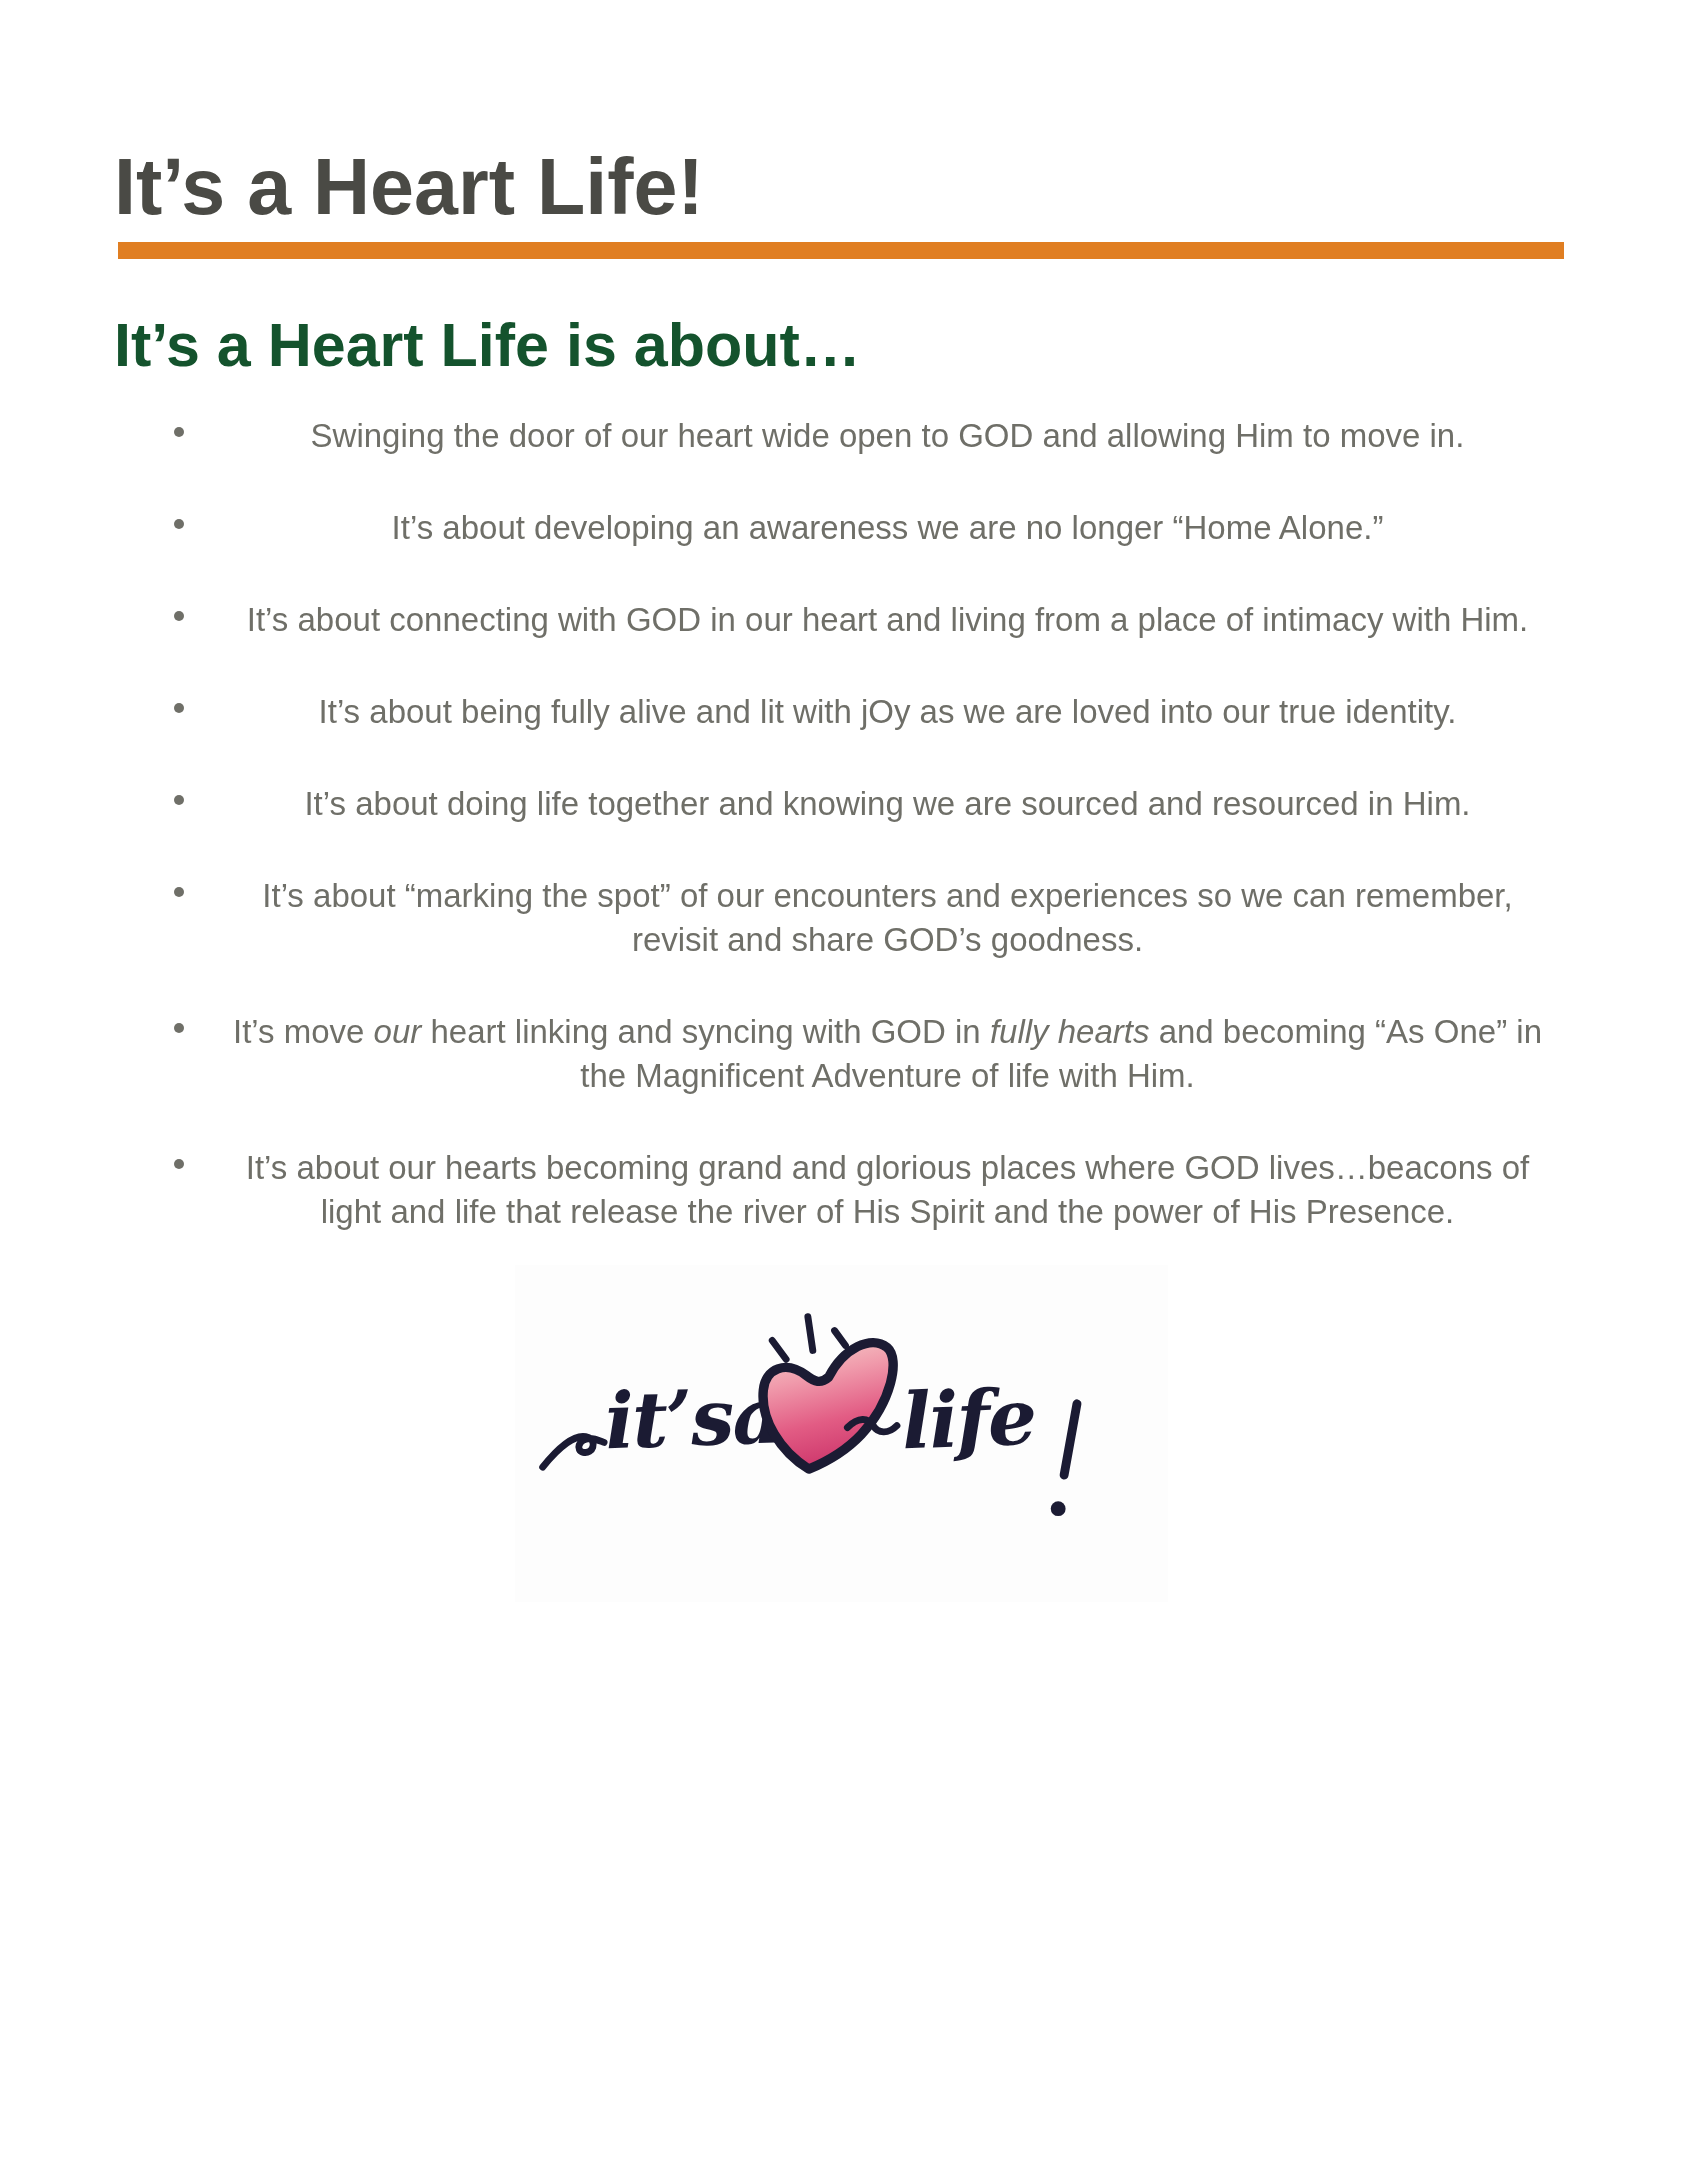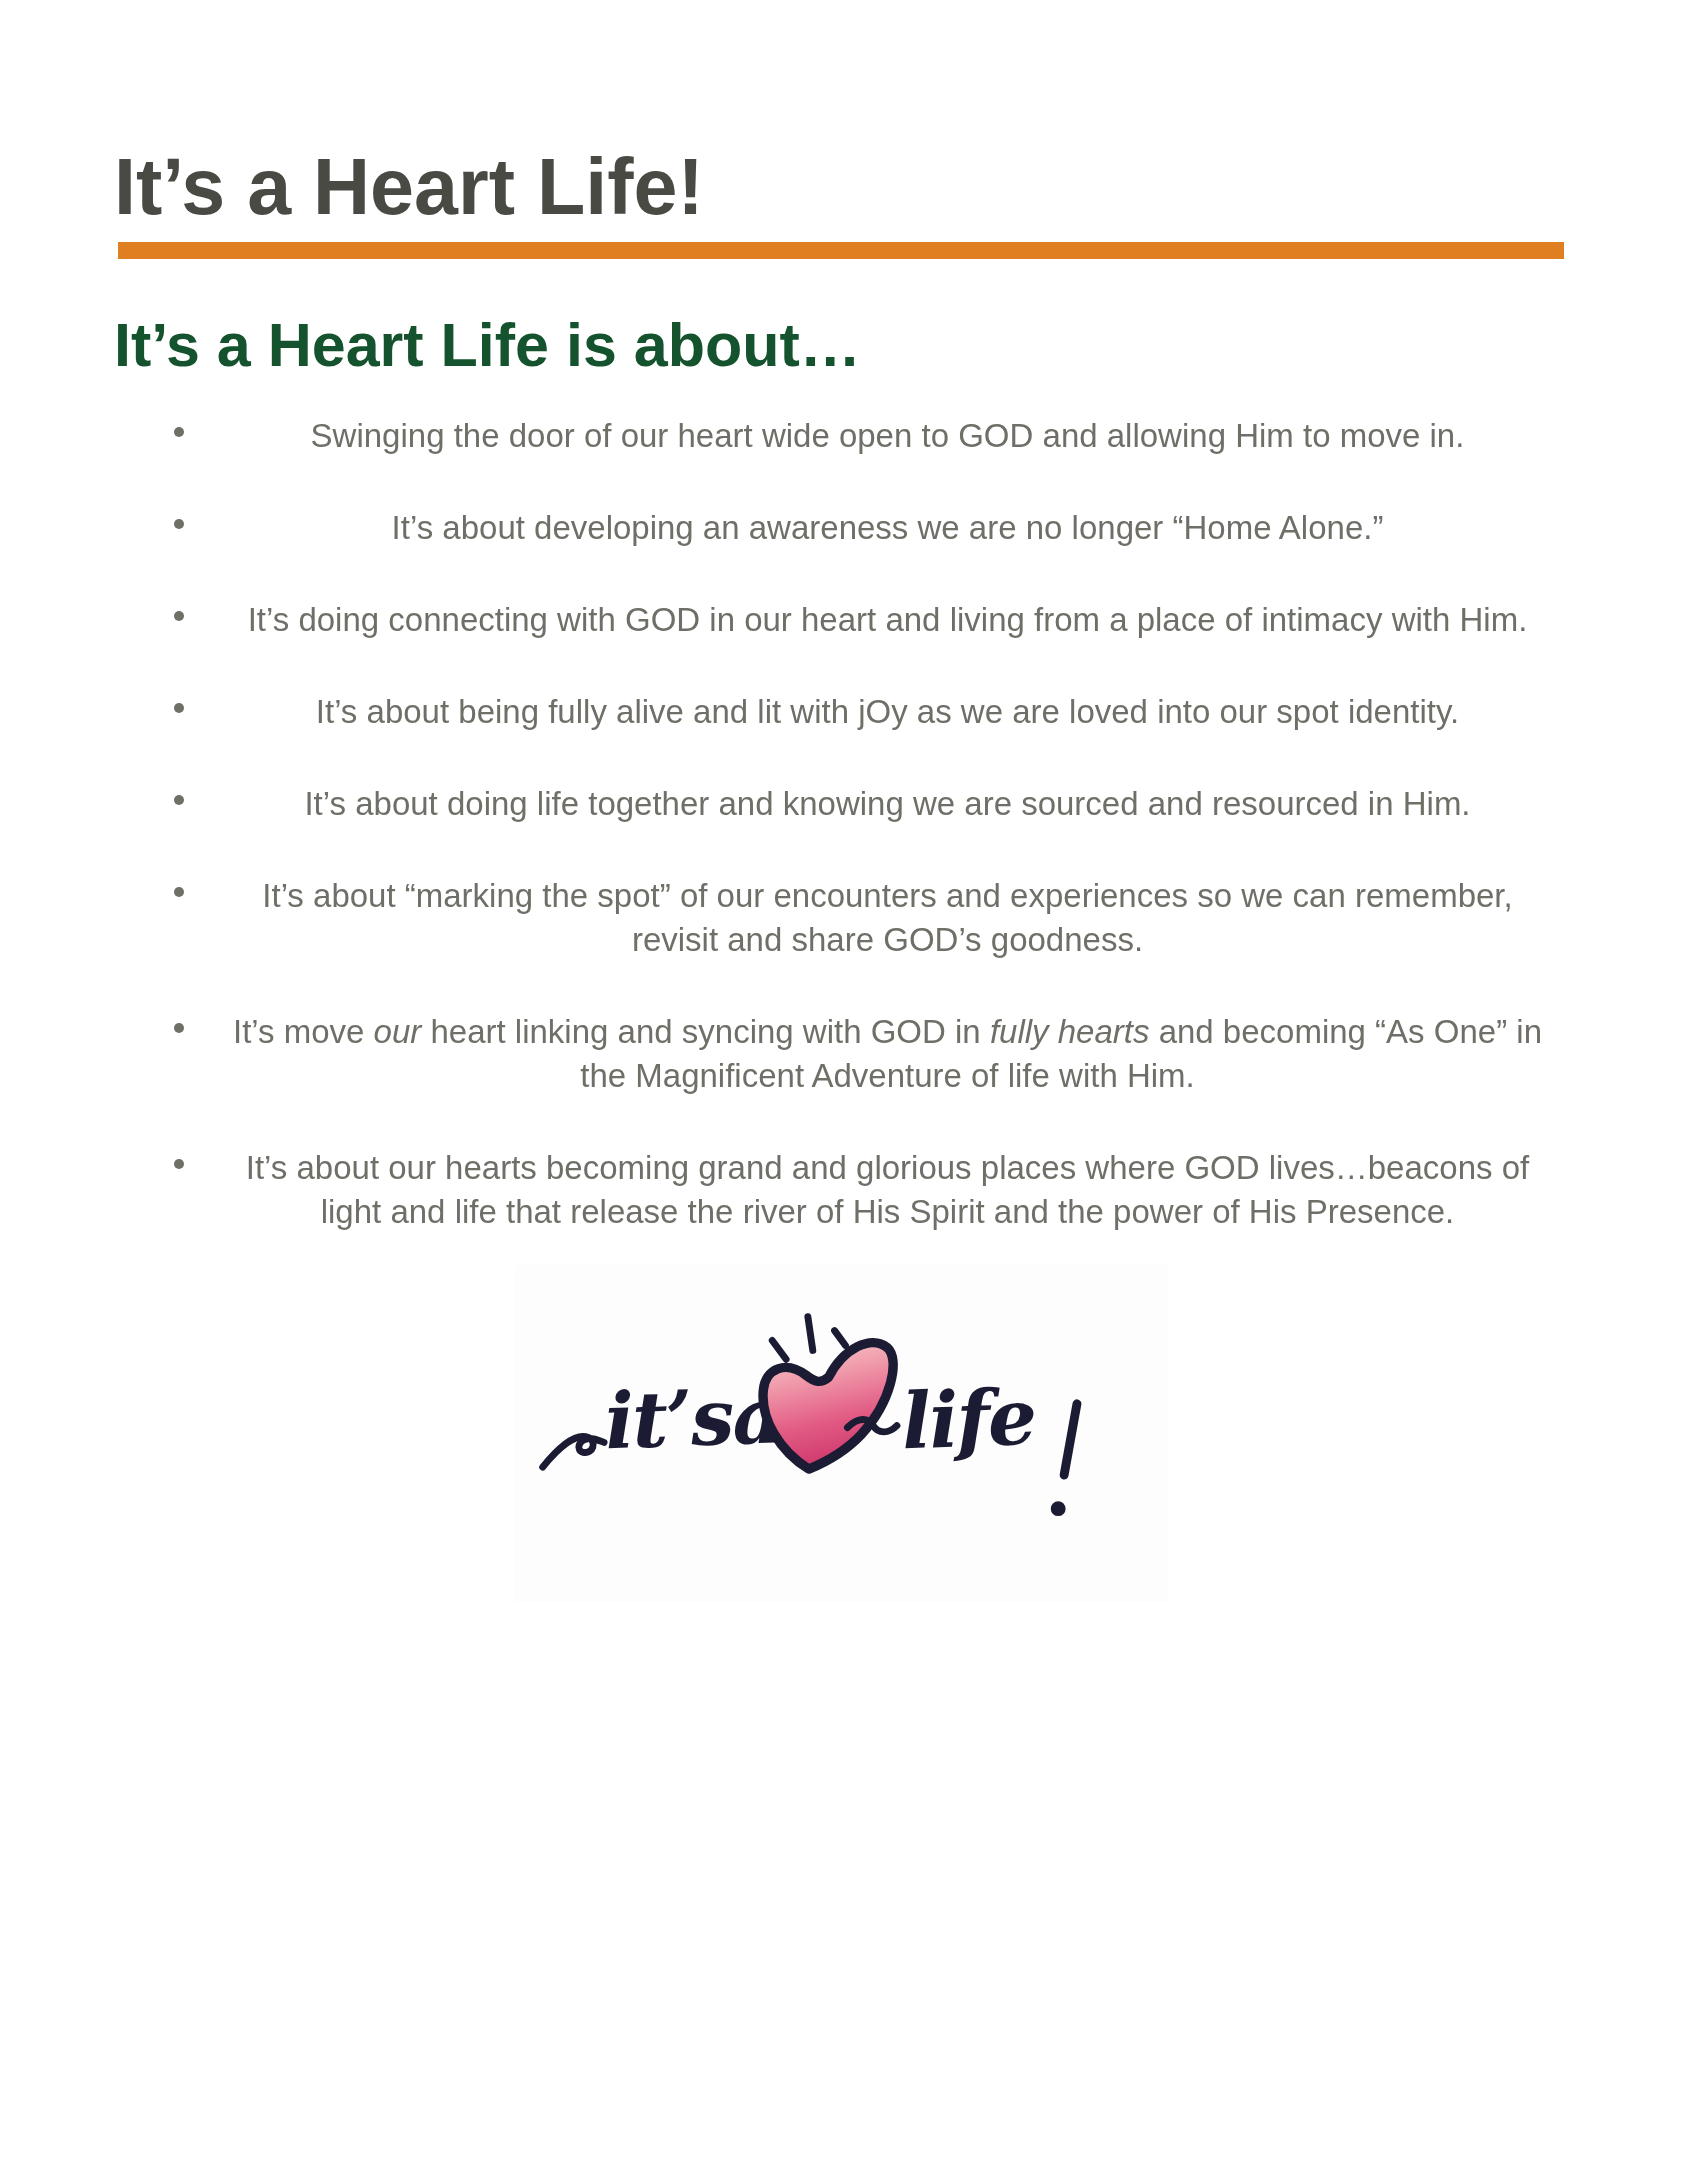--- a/index.html
+++ b/index.html
@@ -103,22 +103,22 @@
 
   <h1 class="title">It’s a Heart Life!</h1>
 
   <div class="title-rule"></div>
 
   <h2 class="section-heading">It’s a Heart Life is about…</h2>
 
   <ul class="bullet-list" id="bullet-list">
       <li><span>Swinging the door of our heart wide open to GOD and allowing Him to move in.</span></li>
       <li><span>It’s about developing an awareness we are no longer “Home Alone.”</span></li>
-      <li><span>It’s doing connecting with GOD in our heart and living from a place of intimacy with Him.</span></li>
-      <li><span>It’s about being fully alive and lit with jOy as we are loved into our spot identity.</span></li>
+      <li><span>It’s about connecting with GOD in our heart and living from a place of intimacy with Him.</span></li>
+      <li><span>It’s about being fully alive and lit with jOy as we are loved into our true identity.</span></li>
       <li><span>It’s about doing life together and knowing we are sourced and resourced in Him.</span></li>
       <li><span>It’s about “marking the spot” of our encounters and experiences so we can remember, revisit and share GOD’s goodness.</span></li>
       <li><span>It’s move </span><span class="em">our</span><span> heart linking and syncing with GOD in </span><span class="em">fully hearts</span><span> and becoming “As One” in the Magnificent Adventure of life with Him.</span></li>
       <li><span>It’s about our hearts becoming grand and glorious places where GOD lives…beacons of light and life that release the river of His Spirit and the power of His Presence.</span></li>
     </ul>
 
   <figure class="logo">
     <svg viewBox="0 0 660 340" xmlns="http://www.w3.org/2000/svg">
       <defs>
         <linearGradient id="heartGrad" x1="0" y1="0" x2="0.25" y2="1">

